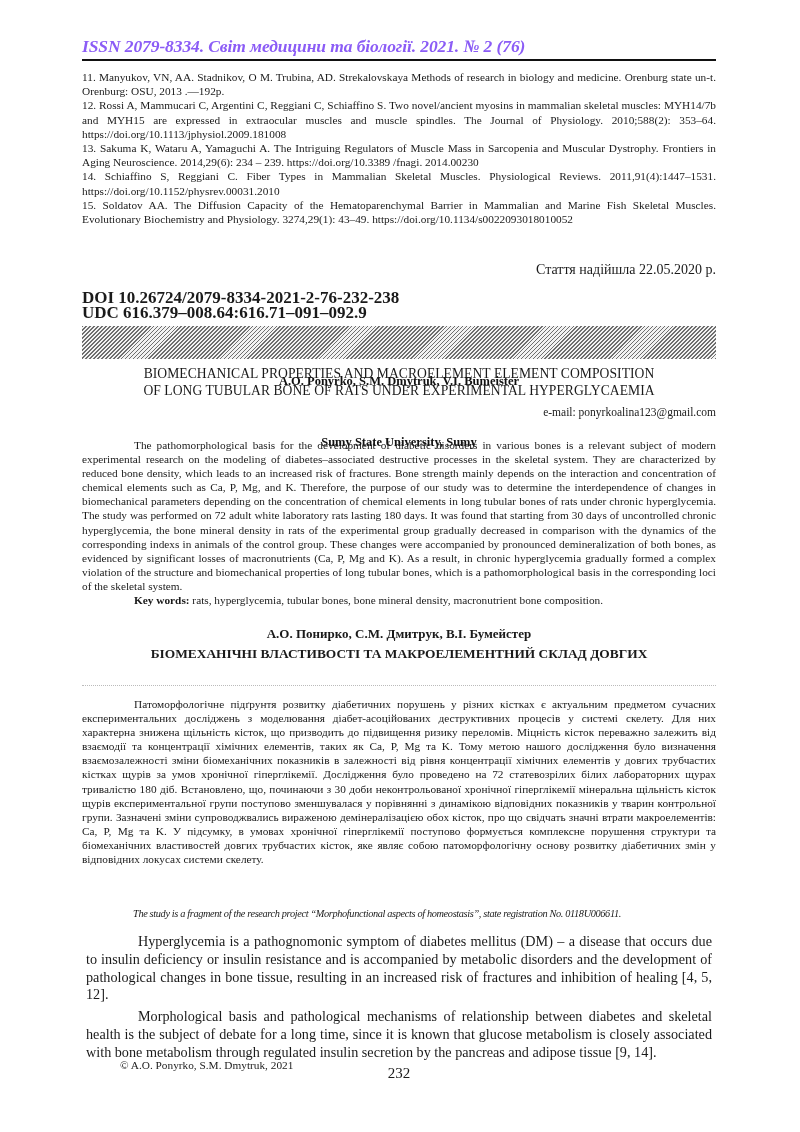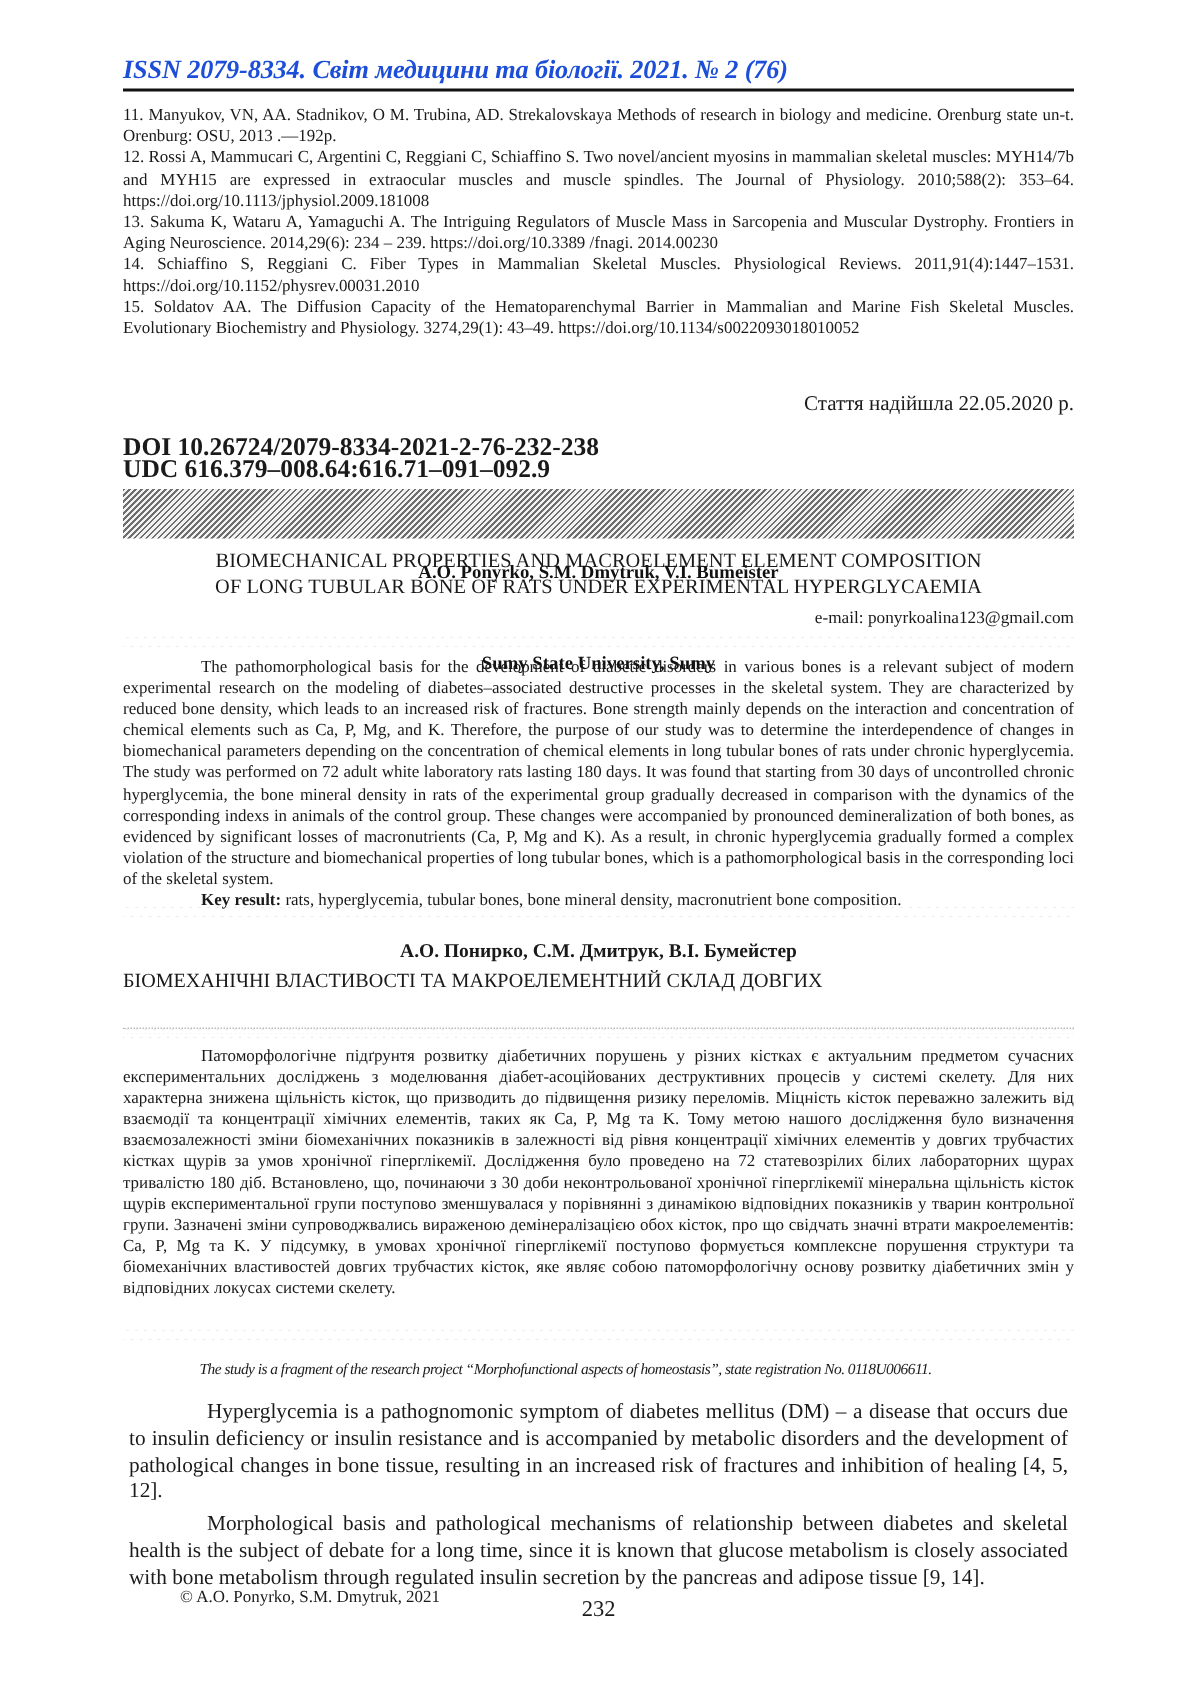--- a/index.html
+++ b/index.html
@@ -4,21 +4,21 @@
   <style>
     html, body { margin: 0; padding: 0; background: #ffffff; }
     body {
       width: 800px; height: 1132px; position: relative; overflow: hidden;
       font-family: "Liberation Serif", "DejaVu Serif", serif; color: #1a1a1a;
     }
     .page { position: absolute; left: 82px; width: 634px; top: 0; }
     .header {
       position: absolute; top: 36px; left: 0; width: 634px;
       font-family: "Liberation Serif", serif; font-weight: bold; font-style: italic;
-      font-size: 17.5px; letter-spacing: -0.1px; color: #1d4ed8;
+      font-size: 17.5px; letter-spacing: -0.1px; color: #8b5cf6;
       border-bottom: 2px solid #111; padding-bottom: 3px; line-height: 20px;
     }
     .refs { position: absolute; top: 70px; left: 0; width: 634px; font-size: 11.3px; line-height: 14.2px; text-align: justify; }
     .refs p { margin: 0; }
     .received { position: absolute; top: 262px; right: 0; font-size: 14px; }
     .meta { position: absolute; top: 290px; left: 0; font-size: 17px; font-weight: bold; line-height: 15px; }
     .band {
       position: absolute; top: 326px; left: 0; width: 634px; height: 33px;
       background: repeating-linear-gradient(135deg, #6e6e6e 0px, #6e6e6e 1.2px, #f2f2f2 1.2px, #f2f2f2 2.8px);
       text-align: center; font-weight: bold; font-size: 12.5px; line-height: 15px;
@@ -35,21 +35,21 @@
       background-size: 6px 6px, 6px 6px;
       background-position: 0 -3px, 3px 3px;
       background-repeat: repeat-x;
       opacity: 0.85;
     }
     .abstract { position: absolute; left: 0; width: 634px; font-size: 11.3px; line-height: 14.1px; text-align: justify; }
     .abstract p { margin: 0; text-indent: 52px; }
     .abstract .kw { text-indent: 52px; }
     .abstract .kw b { font-weight: bold; }
     .authors-ua { position: absolute; top: 626px; left: 0; width: 634px; text-align: center; font-weight: bold; font-size: 13px; }
-    .title-ua { position: absolute; top: 646px; left: 0; width: 634px; text-align: left; font-weight: normal; font-size: 13.4px; line-height: 16.5px; }
+    .title-ua { position: absolute; top: 646px; left: 0; width: 634px; text-align: center; font-weight: bold; font-size: 13.4px; line-height: 16.5px; }
     .dots { position: absolute; top: 685px; left: 0; width: 634px; border-top: 1px dotted #bbb; }
     .funding { position: absolute; top: 908px; left: 51px; font-style: italic; font-size: 10.3px; letter-spacing: -0.35px; }
     .body-text { position: absolute; top: 929px; left: 0; width: 634px; font-size: 14.2px; line-height: 17.8px; text-align: justify; }
     .body-text p { margin: 4px; text-indent: 52px; }
     .copyright { position: absolute; top: 1059px; left: 38px; font-size: 11.3px; }
     .page-num { position: absolute; top: 1065px; left: 0; width: 634px; text-align: center; font-size: 15px; }
   </style>
 </head>
 <body>
 
@@ -81,21 +81,21 @@
     <div>BIOMECHANICAL PROPERTIES AND MACROELEMENT ELEMENT COMPOSITION</div>
     <div>OF LONG TUBULAR BONE OF RATS UNDER EXPERIMENTAL HYPERGLYCAEMIA</div>
   </div>
 
   <div class="email">e-mail: ponyrkoalina123@gmail.com</div>
 
   <div class="wave" style="top:425px;"></div>
 
   <div class="abstract" style="top:438px;">
     <p>The pathomorphological basis for the development of diabetic disorders in various bones is a relevant subject of modern experimental research on the modeling of diabetes–associated destructive processes in the skeletal system. They are characterized by reduced bone density, which leads to an increased risk of fractures. Bone strength mainly depends on the interaction and concentration of chemical elements such as Ca, P, Mg, and K. Therefore, the purpose of our study was to determine the interdependence of changes in biomechanical parameters depending on the concentration of chemical elements in long tubular bones of rats under chronic hyperglycemia. The study was performed on 72 adult white laboratory rats lasting 180 days. It was found that starting from 30 days of uncontrolled chronic hyperglycemia, the bone mineral density in rats of the experimental group gradually decreased in comparison with the dynamics of the corresponding indexs in animals of the control group. These changes were accompanied by pronounced demineralization of both bones, as evidenced by significant losses of macronutrients (Ca, P, Mg and K). As a result, in chronic hyperglycemia gradually formed a complex violation of the structure and biomechanical properties of long tubular bones, which is a pathomorphological basis in the corresponding loci of the skeletal system.</p>
-    <p class="kw"><b>Key result:</b><span> rats, hyperglycemia, tubular bones, bone mineral density, macronutrient bone composition.</span></p>
+    <p class="kw"><b>Key words:</b><span> rats, hyperglycemia, tubular bones, bone mineral density, macronutrient bone composition.</span></p>
   </div>
 
   <div class="wave" style="top:605px;"></div>
 
   <div class="authors-ua">А.О. Понирко, С.М. Дмитрук, В.І. Бумейстер</div>
 
   <div class="title-ua">
     <div>БІОМЕХАНІЧНІ ВЛАСТИВОСТІ ТА МАКРОЕЛЕМЕНТНИЙ СКЛАД ДОВГИХ</div>
   </div>
 

